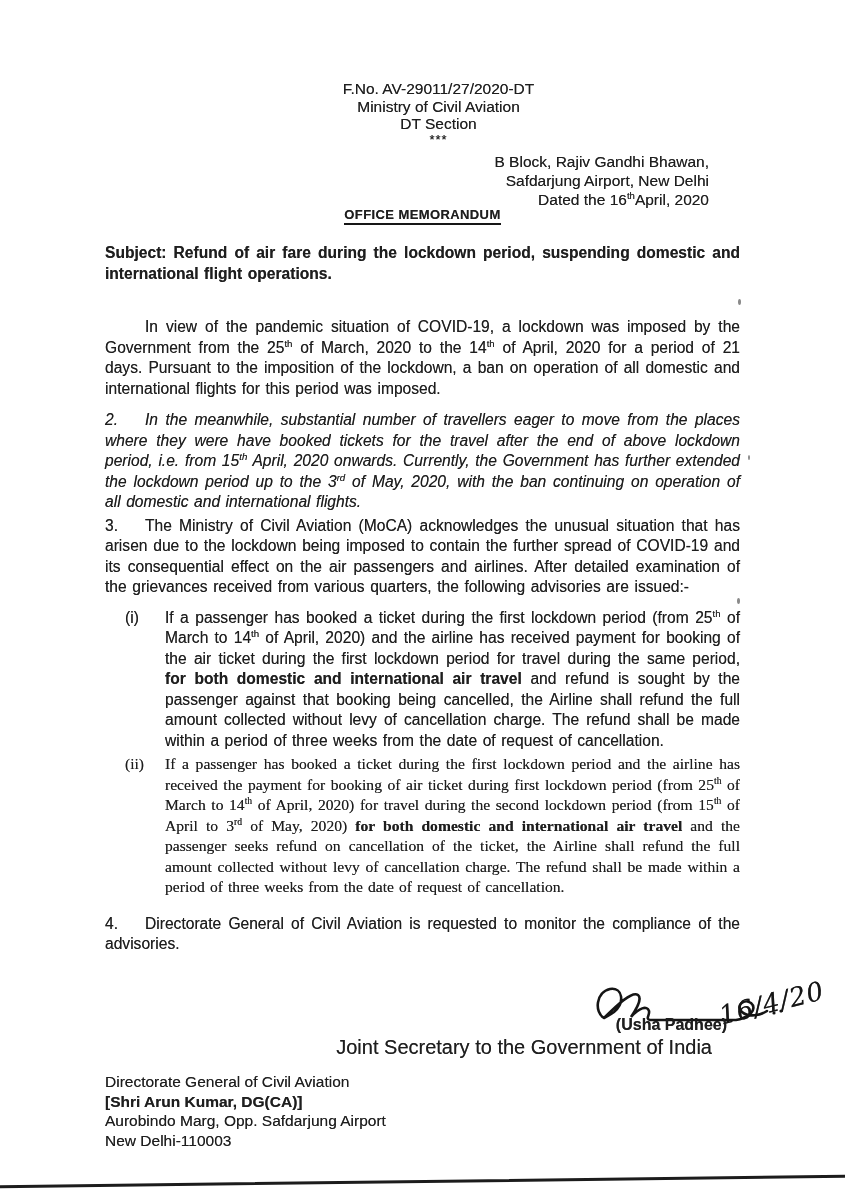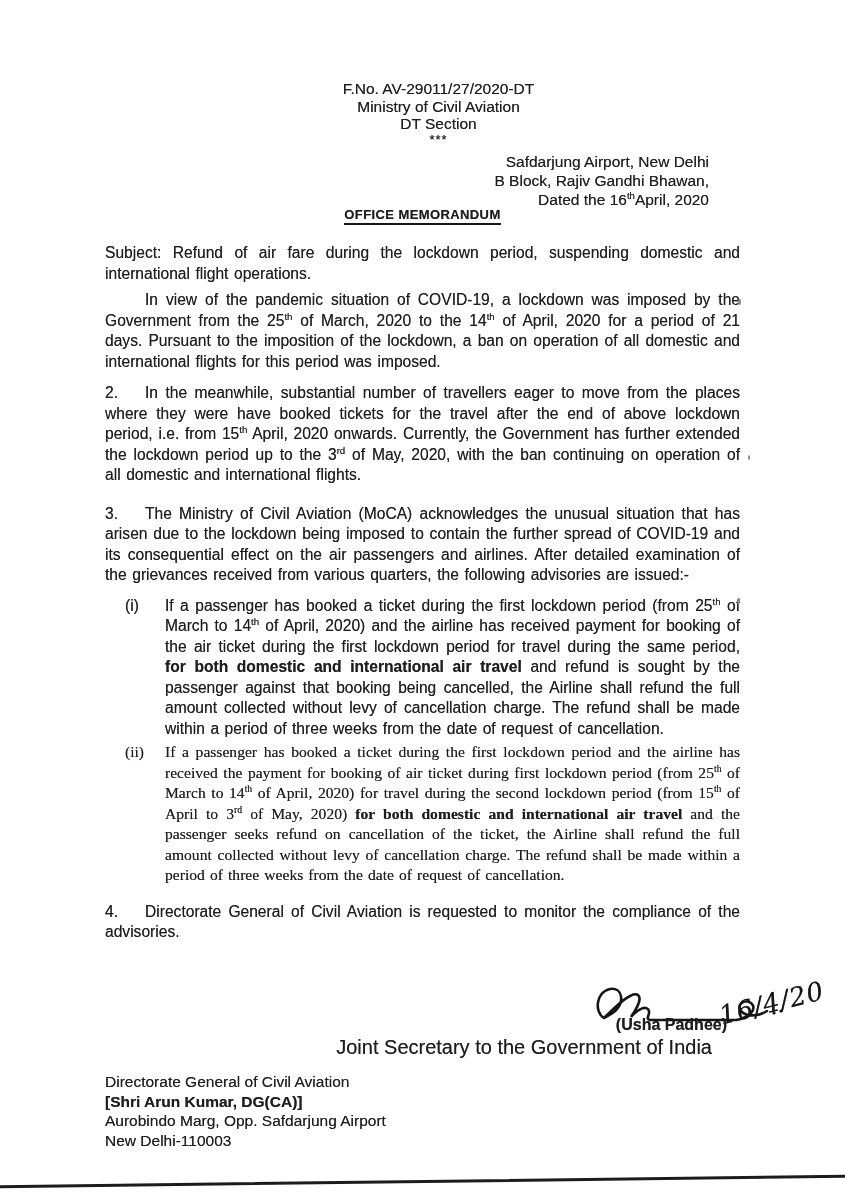--- a/index.html
+++ b/index.html
@@ -31,25 +31,25 @@
     display:inline-block; font-size:13px; font-weight:bold;
     letter-spacing:0.4px; border-bottom:2.2px solid #161616; padding-bottom:1px;
   }
   
   .body-block {
     position:absolute; top:243px; left:105px; width:635px;
     font-size:15.6px; line-height:20.5px; text-align:justify;
     word-spacing:1.2px;
   }
   sup { font-size:62%; line-height:0; vertical-align:super; }
-  .subject { font-weight:normal; margin:0 0 6px 0; }
+  .subject { font-weight:bold; margin:0 0 33px 0; }
   .para { margin:0 0 11px 0; }
   .para.first-indent { text-indent:40px; }
   .para-num { display:inline-block; width:40px; text-indent:0; }
-  .p2 { margin-bottom:18px; }
+  .p2 { margin-bottom:3px;font-style:italic; }
   .p3 { margin-bottom:10px; }
   .advisory { position:relative; margin:0 0 3px 60px; }
   .advisory.second { margin-top:0; margin-bottom:10px;font-family:Liberation Serif, serif; }
   .advisory .marker { position:absolute; left:-40px; top:0; }
   .p4 { margin-top:16px; }
   
   .sig-area { position:absolute; top:978px; left:0; width:100%; }
   .sig-svg { position:absolute; left:588px; top:4px; }
   .hand-date {
     position:absolute; left:718px; top:10px;
@@ -87,22 +87,22 @@
 <div class="page">
 
   <div class="header-center">
     <div>F.No. AV-29011/27/2020-DT</div>
     <div>Ministry of Civil Aviation</div>
     <div>DT Section</div>
     <div class="stars">***</div>
   </div>
 
   <div class="address-block">
+    <div>B Block, Rajiv Gandhi Bhawan,</div>
     <div>Safdarjung Airport, New Delhi</div>
-    <div>B Block, Rajiv Gandhi Bhawan,</div>
     <div><span>Dated the 16</span><sup>th</sup><span>April, 2020</span></div>
   </div>
 
   <div class="memo-title-wrap">
     <span class="memo-title">OFFICE MEMORANDUM</span>
   </div>
 
   <div class="body-block">
     <p class="subject">Subject: Refund of air fare during the lockdown period, suspending domestic and international flight operations.</p>
 

